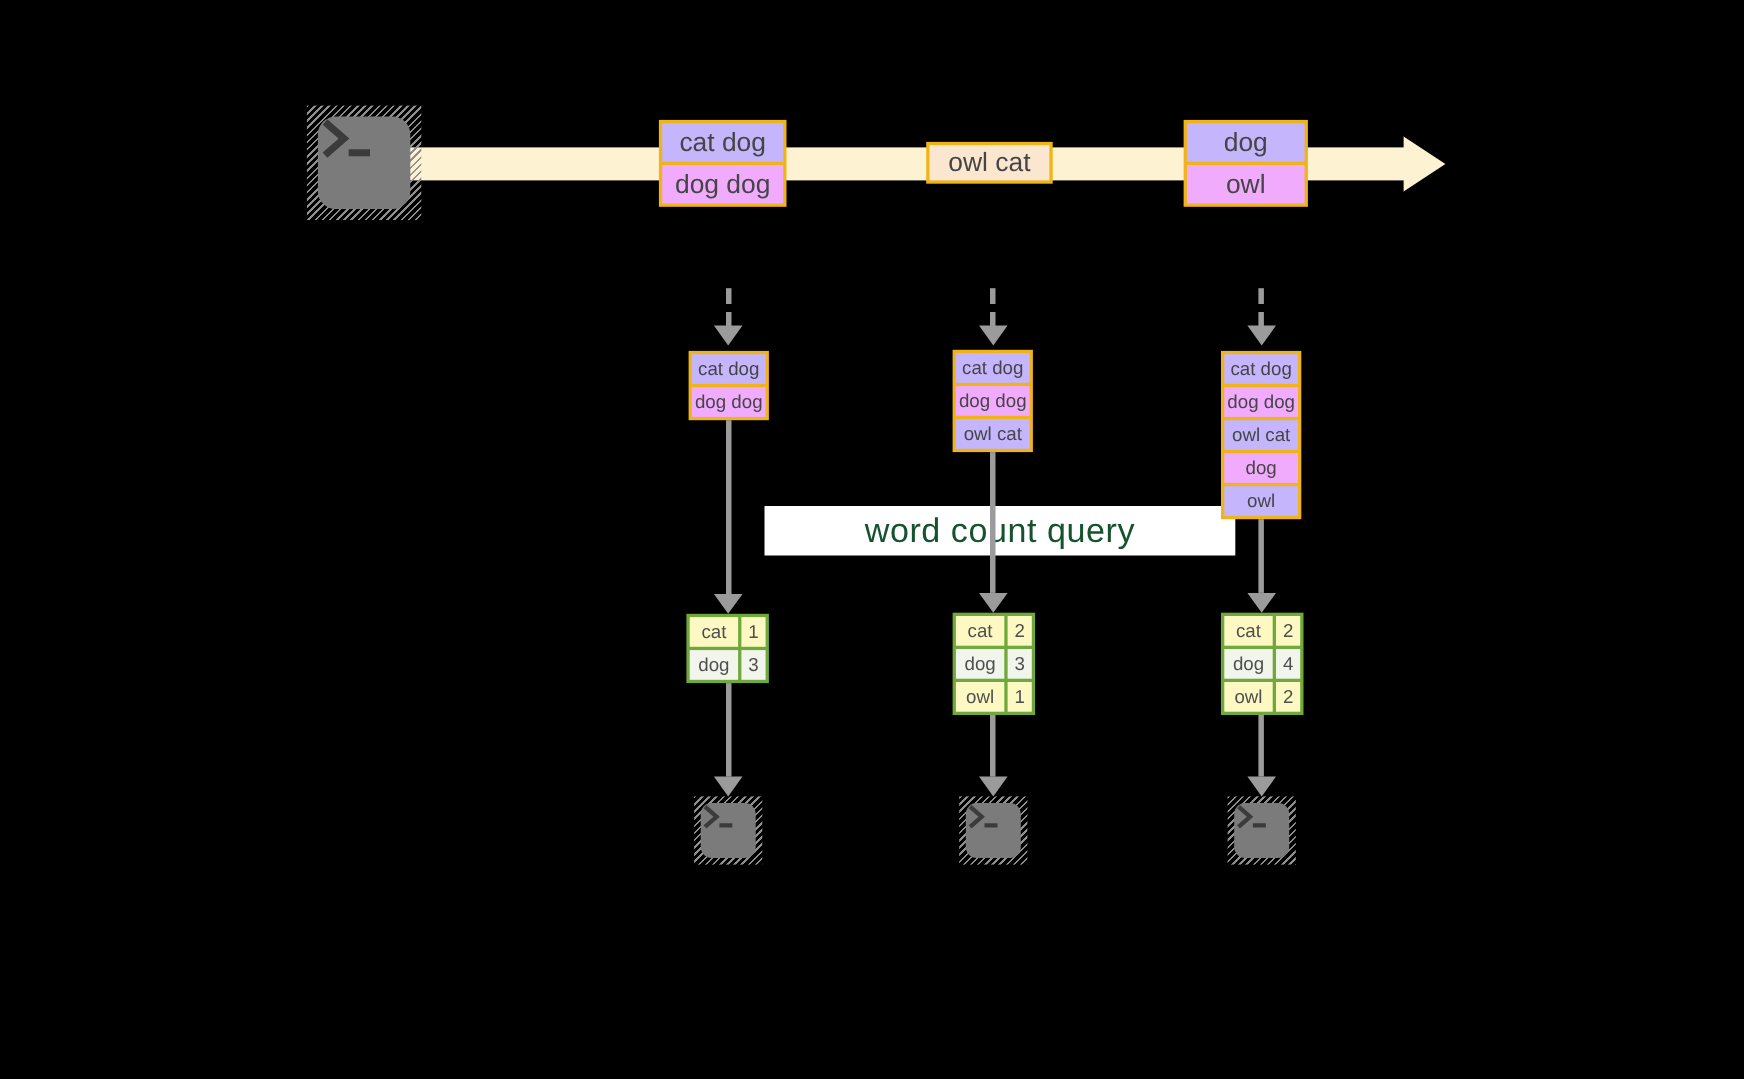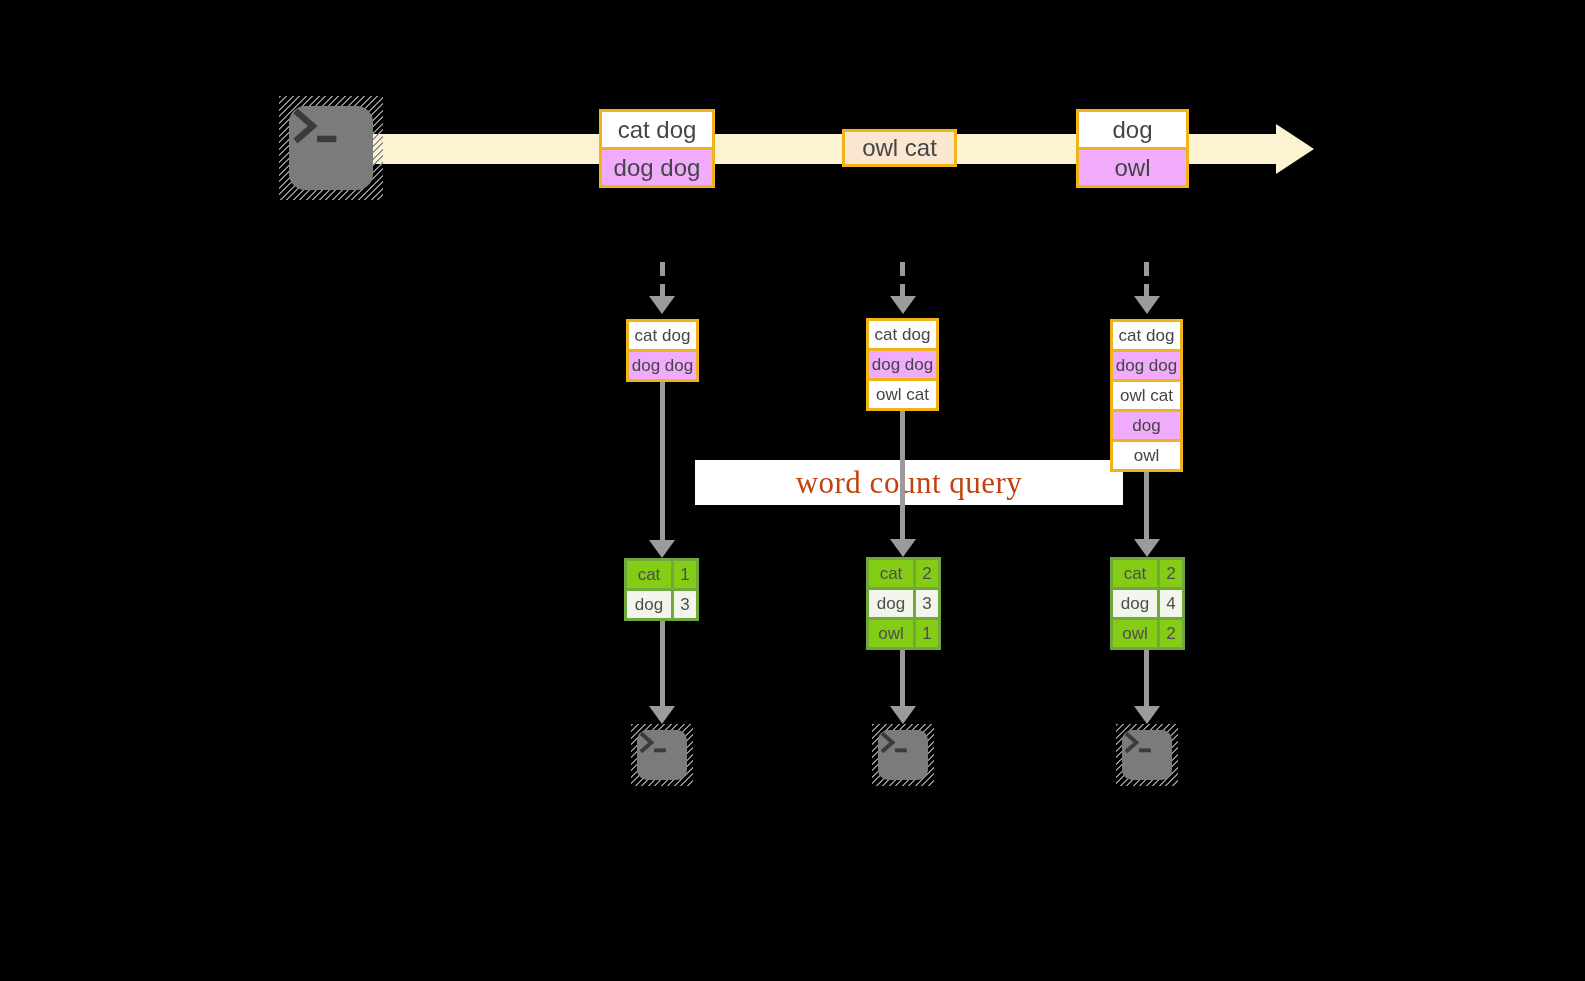--- a/index.html
+++ b/index.html
@@ -22,44 +22,44 @@
   .term-inner{position:absolute;background:#7b7b7b;}
   .term-lg .term-inner{inset:10px;border-radius:16px;}
   .term-sm .term-inner{inset:6px;border-radius:10px;}
   .term svg{position:absolute;}
   .term-lg svg{left:10px;top:8px;}
   .term-sm svg{left:6px;top:5px;}
 
   
   .obox{z-index:3;background:#f0b418;display:grid;gap:3px;padding:3px;box-sizing:border-box;}
   .ocell{display:flex;align-items:center;justify-content:center;color:#454545;}
-  .peach{background:#ffffff;}
+  .peach{background:#c4b5fd;}
   .cream{background:#f0abfc;}
   .owlcat{background:#fbe7d0;}
   .trow{height:35px;font-size:24px;}
   .trow-single{height:32px;font-size:24px;}
   .srow{height:27px;font-size:17px;}
 
   
   .gtable{z-index:3;background:#6fa93c;display:grid;grid-template-columns:44px 22px;gap:3px;padding:3px;box-sizing:border-box;}
   .gcell{display:flex;align-items:center;justify-content:center;height:27px;font-size:17px;color:#4e4e4e;}
-  .g-dark{background:#84cc16;}
+  .g-dark{background:#fef9c3;}
   .g-light{background:#f2f5ec;}
 
   
   .vline{width:5px;background:#9b9b9b;z-index:2;}
   .vdash{width:5px;z-index:2;background:repeating-linear-gradient(to bottom,#9b9b9b 0 14px,rgba(0,0,0,0) 14px 22px);}
   .vhead{width:0;height:0;z-index:2;
     border-left:13px solid transparent;border-right:13px solid transparent;
     border-top:18px solid #9b9b9b;}
 
   
   .query-bar{left:695px;top:460px;width:428px;height:45px;background:#ffffff;z-index:1;
     display:flex;align-items:center;justify-content:center;}
-  .query-bar span{font-size:31px;color:#c2410c;letter-spacing:0.5px;font-family:Liberation Serif, serif;}
+  .query-bar span{font-size:31px;color:#14532d;letter-spacing:0.5px;}
 </style>
 </head>
 <body>
 
 <div class="canvas">
 
   <div class="abs band"></div>
   <div class="abs band-head"></div>
 
   <div class="abs term term-lg" style="left:279px;top:96px;">

